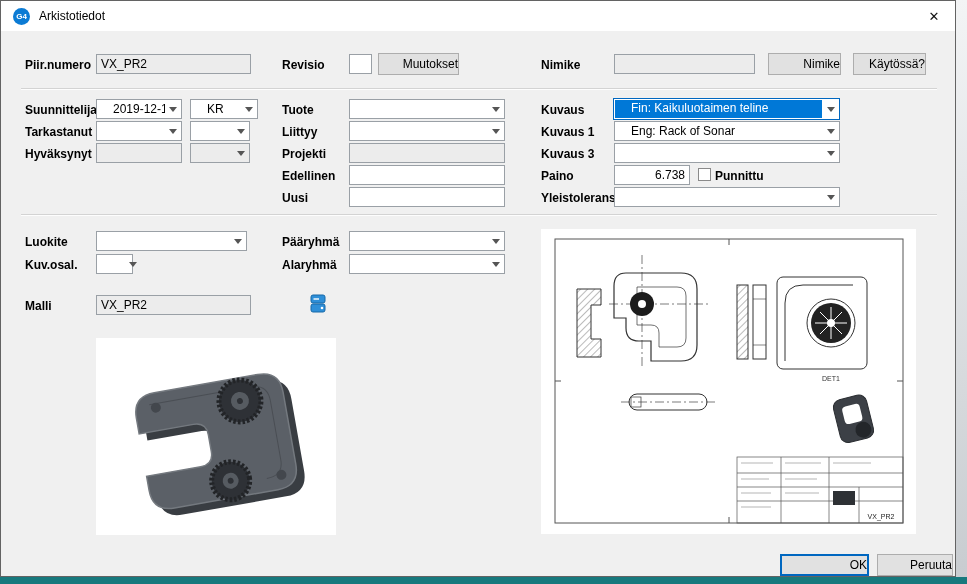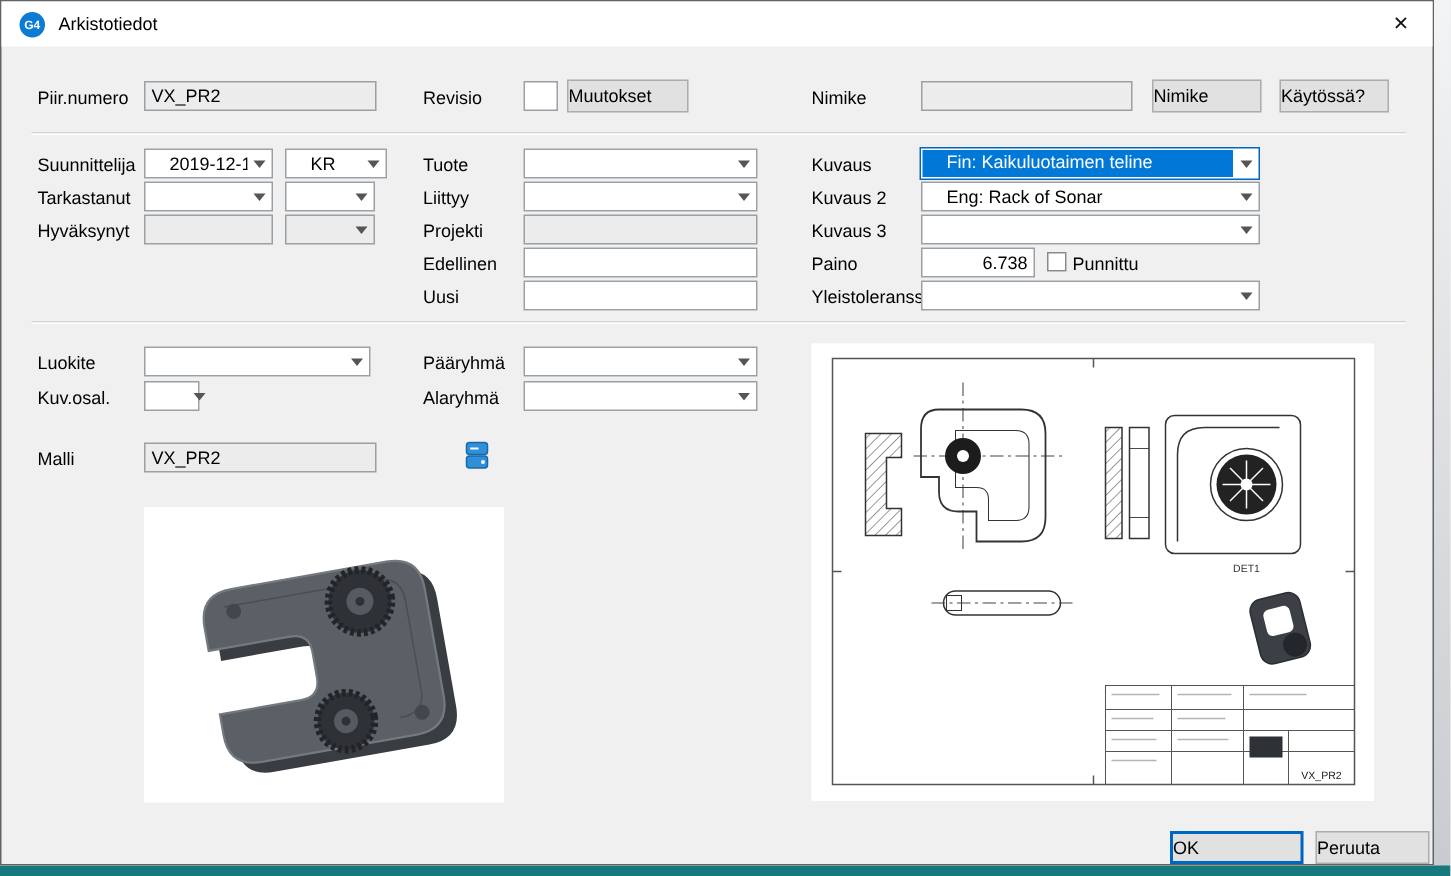--- a/index.html
+++ b/index.html
@@ -21,39 +21,39 @@
 
   .titlebar { position: absolute; left: 0; top: 0; width: 100%; height: 30px;
     background: #ffffff; display: flex; align-items: center; }
   .app-icon { width: 17px; height: 17px; margin-left: 12px; border-radius: 50%;
     background: #0b7bd4; color: #fff; font-size: 8px; font-weight: bold;
     display: flex; align-items: center; justify-content: center; }
   .title-text { margin-left: 9px; font-size: 12px; }
   .close-btn { margin-left: auto; width: 42px; height: 30px; display: flex;
     align-items: center; justify-content: center; font-size: 13px; cursor: pointer; color: #111; }
 
-  .lbl { position: absolute; white-space: nowrap; line-height: 14px; }
+  .lbl { position: absolute; white-space: nowrap; line-height: 14px; font-weight: bold; }
 
   .txt { position: absolute; height: 20px; border: 1px solid #9aa0a6; background: #fff;
     font: 12px "Liberation Sans", "DejaVu Sans", sans-serif; padding: 0 4px; }
   .txt.gray { background: #ececec; }
   .txt.right { text-align: right; }
 
   .cmb { position: absolute; height: 20px; border: 1px solid #9aa0a6; background: #fff;
     display: flex; align-items: stretch; }
   .cmb-text { flex: 1; padding: 0 16px; line-height: 18px; overflow: hidden; white-space: nowrap; }
   .cmb-arrow { width: 16px; display: flex; align-items: center; justify-content: center; }
   .cmb-arrow::after { content: ""; border-left: 4px solid transparent;
     border-right: 4px solid transparent; border-top: 5px solid #555; }
   .cmb.gray { background: #ececec; }
   .cmb.focused { border-color: #0067c0; }
   .cmb.focused .cmb-text { background: #0078d7; color: #fff; margin: 1px 1px 1px 1px; line-height: 16px; }
 
   .btn { position: absolute; height: 22px; background: #e1e1e1; border: 1px solid #adadad;
-    font: 12px "Liberation Sans", "DejaVu Sans", sans-serif; text-align: left;
+    font: 12px "Liberation Sans", "DejaVu Sans", sans-serif; text-align: right;
     line-height: 20px; cursor: pointer; }
   .btn.default { border: 2px solid #0067c0; line-height: 18px; }
 
   .sep { position: absolute; left: 20px; width: 916px; height: 2px;
     border-top: 1px solid #d3d3d3; border-bottom: 1px solid #fdfdfd; }
 
   .chk { appearance: none; -webkit-appearance: none; position: absolute; width: 13px; height: 13px;
     border: 1px solid #8a8a8a; background: #fff; margin: 0; }
 
   .preview { position: absolute; background: #fff; }
@@ -112,21 +112,21 @@
   </div>
   <div class="cmb" style="left:189px;top:120px;width:60px">
     <span class="cmb-text"></span>
     <span class="cmb-arrow"></span>
   </div>
   <div class="lbl" style="left:281px;top:124px">Liittyy</div>
   <div class="cmb" style="left:348px;top:120px;width:156px">
     <span class="cmb-text"></span>
     <span class="cmb-arrow"></span>
   </div>
-  <div class="lbl" style="left:540px;top:124px">Kuvaus 2</div>
+  <div class="lbl" style="left:540px;top:124px">Kuvaus 1</div>
   <div class="cmb" style="left:613px;top:120px;width:226px">
     <span class="cmb-text">Eng: Rack of Sonar</span>
     <span class="cmb-arrow"></span>
   </div>
 
   <div class="lbl" style="left:24px;top:146px">Hyväksynyt</div>
   <input class="txt gray" style="left: 95px; top: 142px; width: 86px;" value="">
   <div class="cmb gray" style="left:189px;top:142px;width:60px">
     <span class="cmb-text"></span>
     <span class="cmb-arrow"></span>

